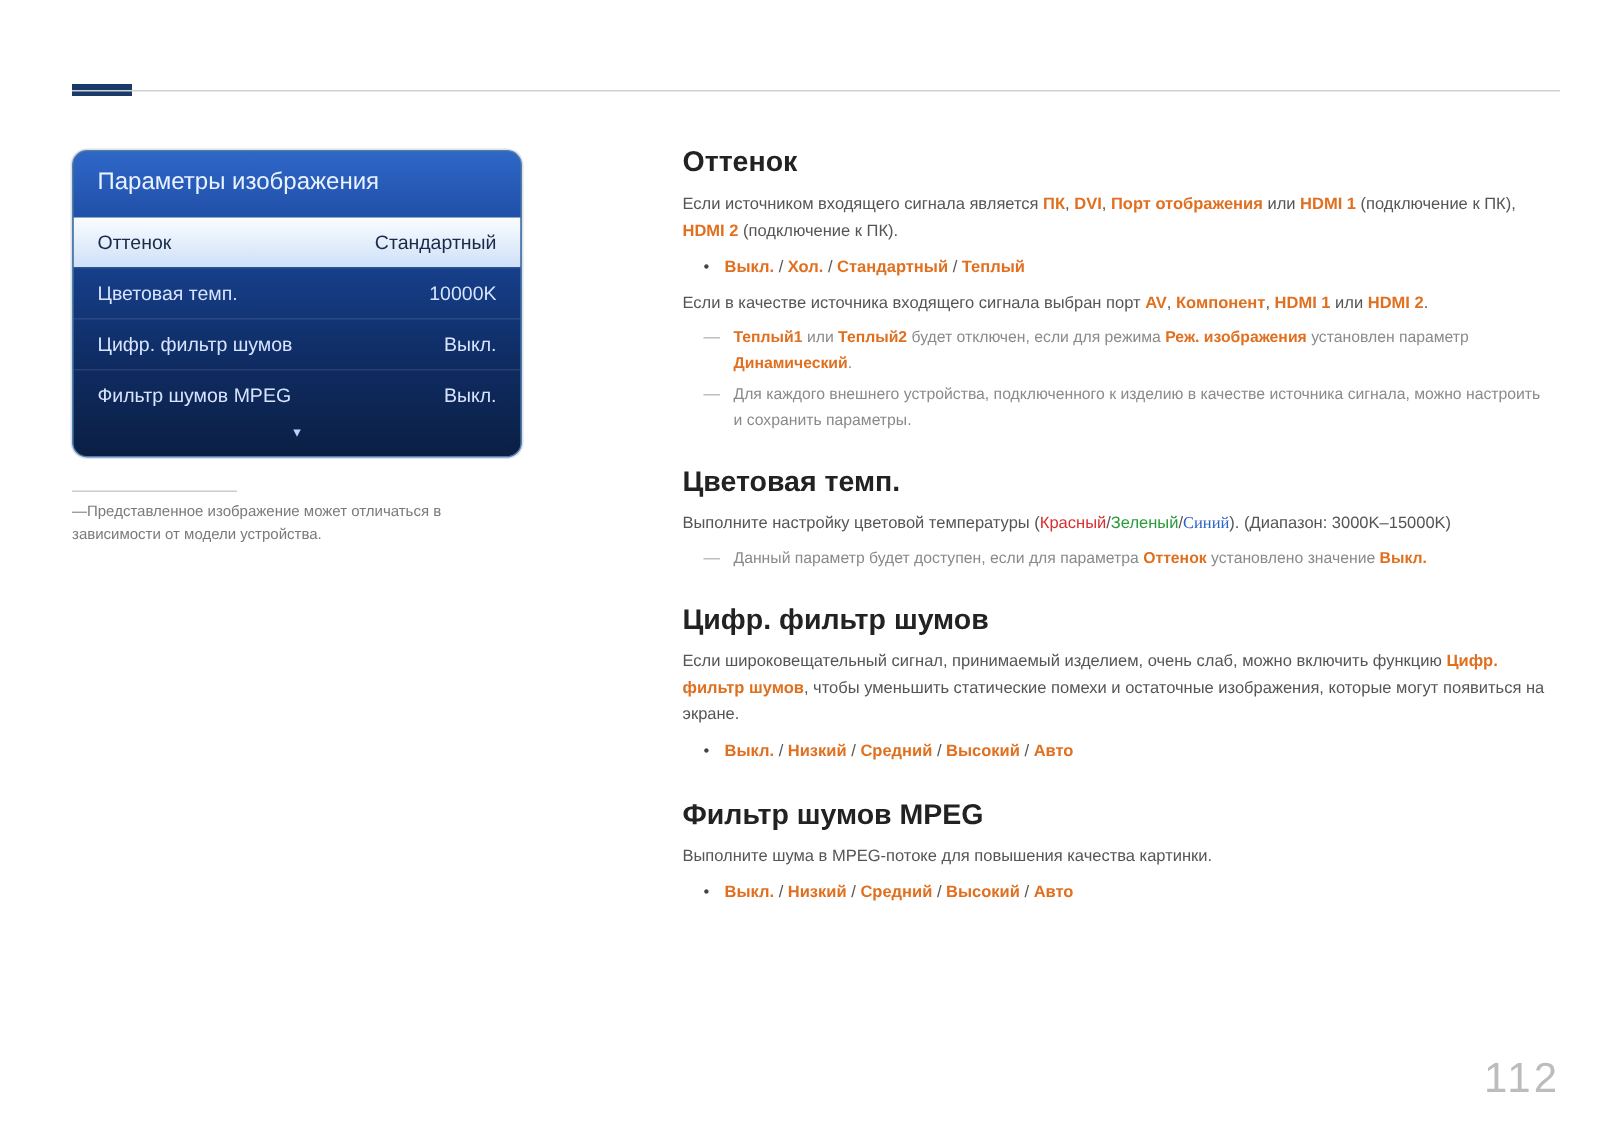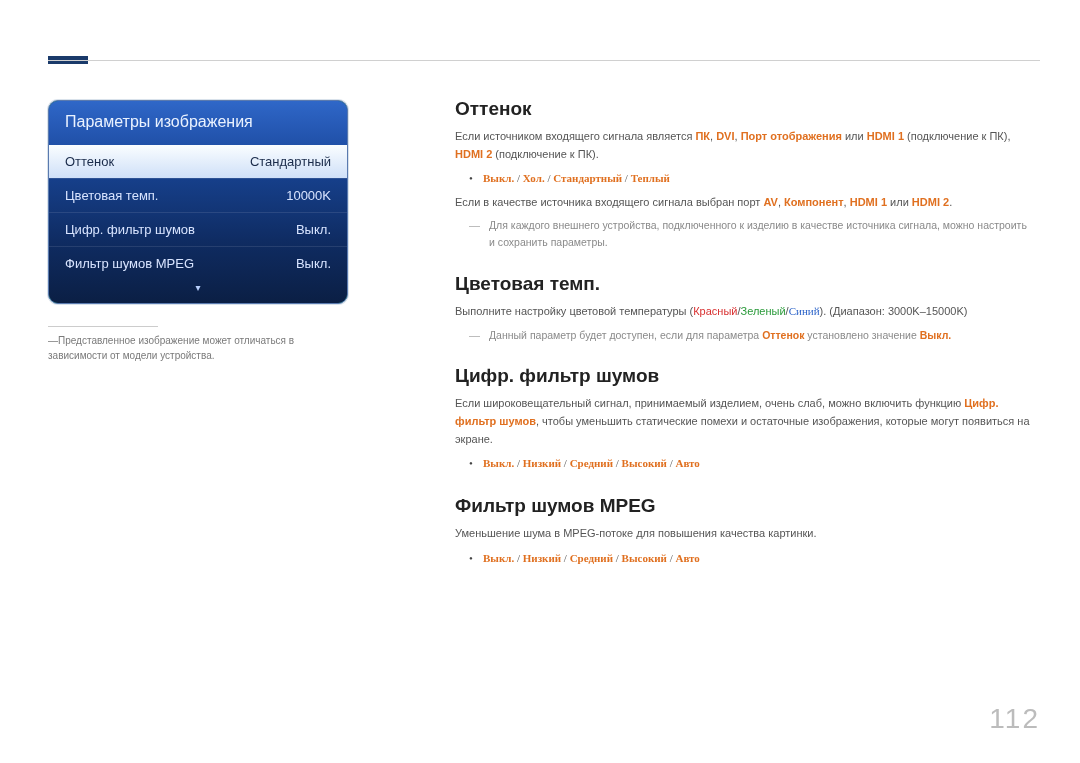--- a/index.html
+++ b/index.html
@@ -107,21 +107,20 @@
   .green { color: #2a9a3a; }
   .blue { color: #2a62c8; font-family: Liberation Serif, serif; }
   .red { color: #d83030; text-align: right; }
   ul.bul { list-style: none; margin: 2px 0 6px 14px; }
   ul.bul > li {
     font-size: 11px;
     color: #555;
     line-height: 1.7;
     position: relative;
     padding-left: 14px;
-    font-family: Liberation Serif, serif;
   }
   ul.bul > li::before {
     content: "•";
     position: absolute;
     left: 0;
     color: #444;
   }
   ul.dash { list-style: none; margin: 2px 0 8px 14px; }
   ul.dash > li {
     font-size: 10.5px;
@@ -194,20 +193,23 @@
     </p>
     <ul class="bul">
       <li>
         <span class="orange">Выкл.</span><span> / </span><span class="orange">Хол.</span><span> / </span><span class="orange">Стандартный</span><span> / </span><span class="orange">Теплый</span>
       </li>
     </ul>
     <p class="para">
       <span>Если в качестве источника входящего сигнала выбран порт </span><span class="orange">AV</span><span>, </span><span class="orange">Компонент</span><span>, </span><span class="orange">HDMI 1</span><span> или </span><span class="orange">HDMI 2</span><span>.</span>
     </p>
     <ul class="dash">
+      <li>
+        <span class="orange">Теплый1</span><span> или </span><span class="orange">Теплый2</span><span> будет отключен, если для режима </span><span class="orange">Реж. изображения</span><span> установлен параметр </span><span class="orange">Динамический</span><span>.</span>
+      </li>
       <li>Для каждого внешнего устройства, подключенного к изделию в качестве источника сигнала, можно настроить и сохранить параметры.</li>
     </ul>
   </div>
 
   <div class="block">
     <h2 class="section">Цветовая темп.</h2>
     <p class="para">
       <span>Выполните настройку цветовой температуры (</span><span class="red">Красный</span><span>/</span><span class="green">Зеленый</span><span>/</span><span class="blue">Синий</span><span>). (Диапазон: 3000K–15000K)</span>
     </p>
     <ul class="dash">
@@ -224,21 +226,21 @@
     </p>
     <ul class="bul">
       <li>
         <span class="orange">Выкл.</span><span> / </span><span class="orange">Низкий</span><span> / </span><span class="orange">Средний</span><span> / </span><span class="orange">Высокий</span><span> / </span><span class="orange">Авто</span>
       </li>
     </ul>
   </div>
 
   <div class="block">
     <h2 class="section">Фильтр шумов MPEG</h2>
-    <p class="para">Уменьшение шума в MPEG-потоке для повышения качества картинки.</p>
+    <p class="para">Выполните шума в MPEG-потоке для повышения качества картинки.</p>
     <ul class="bul">
       <li>
         <span class="orange">Выкл.</span><span> / </span><span class="orange">Низкий</span><span> / </span><span class="orange">Средний</span><span> / </span><span class="orange">Высокий</span><span> / </span><span class="orange">Авто</span>
       </li>
     </ul>
   </div>
 
 </div>
 
 <div class="page-num">112</div>

